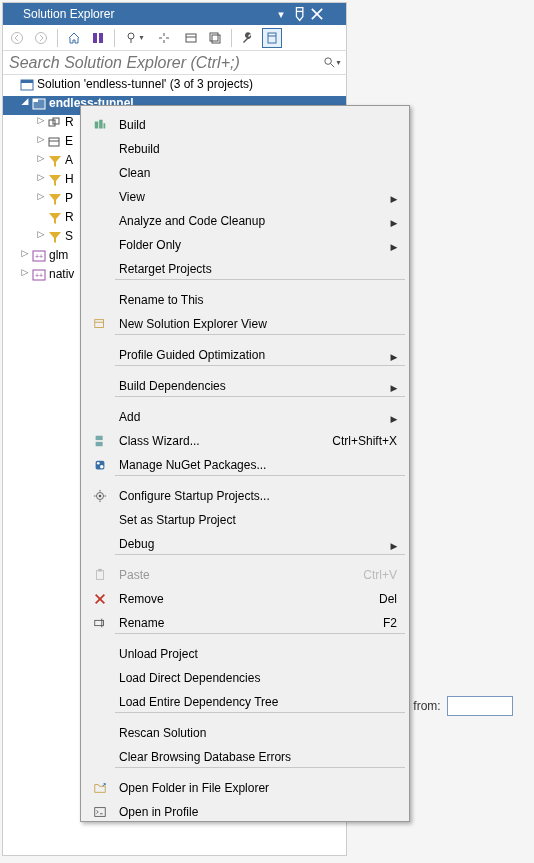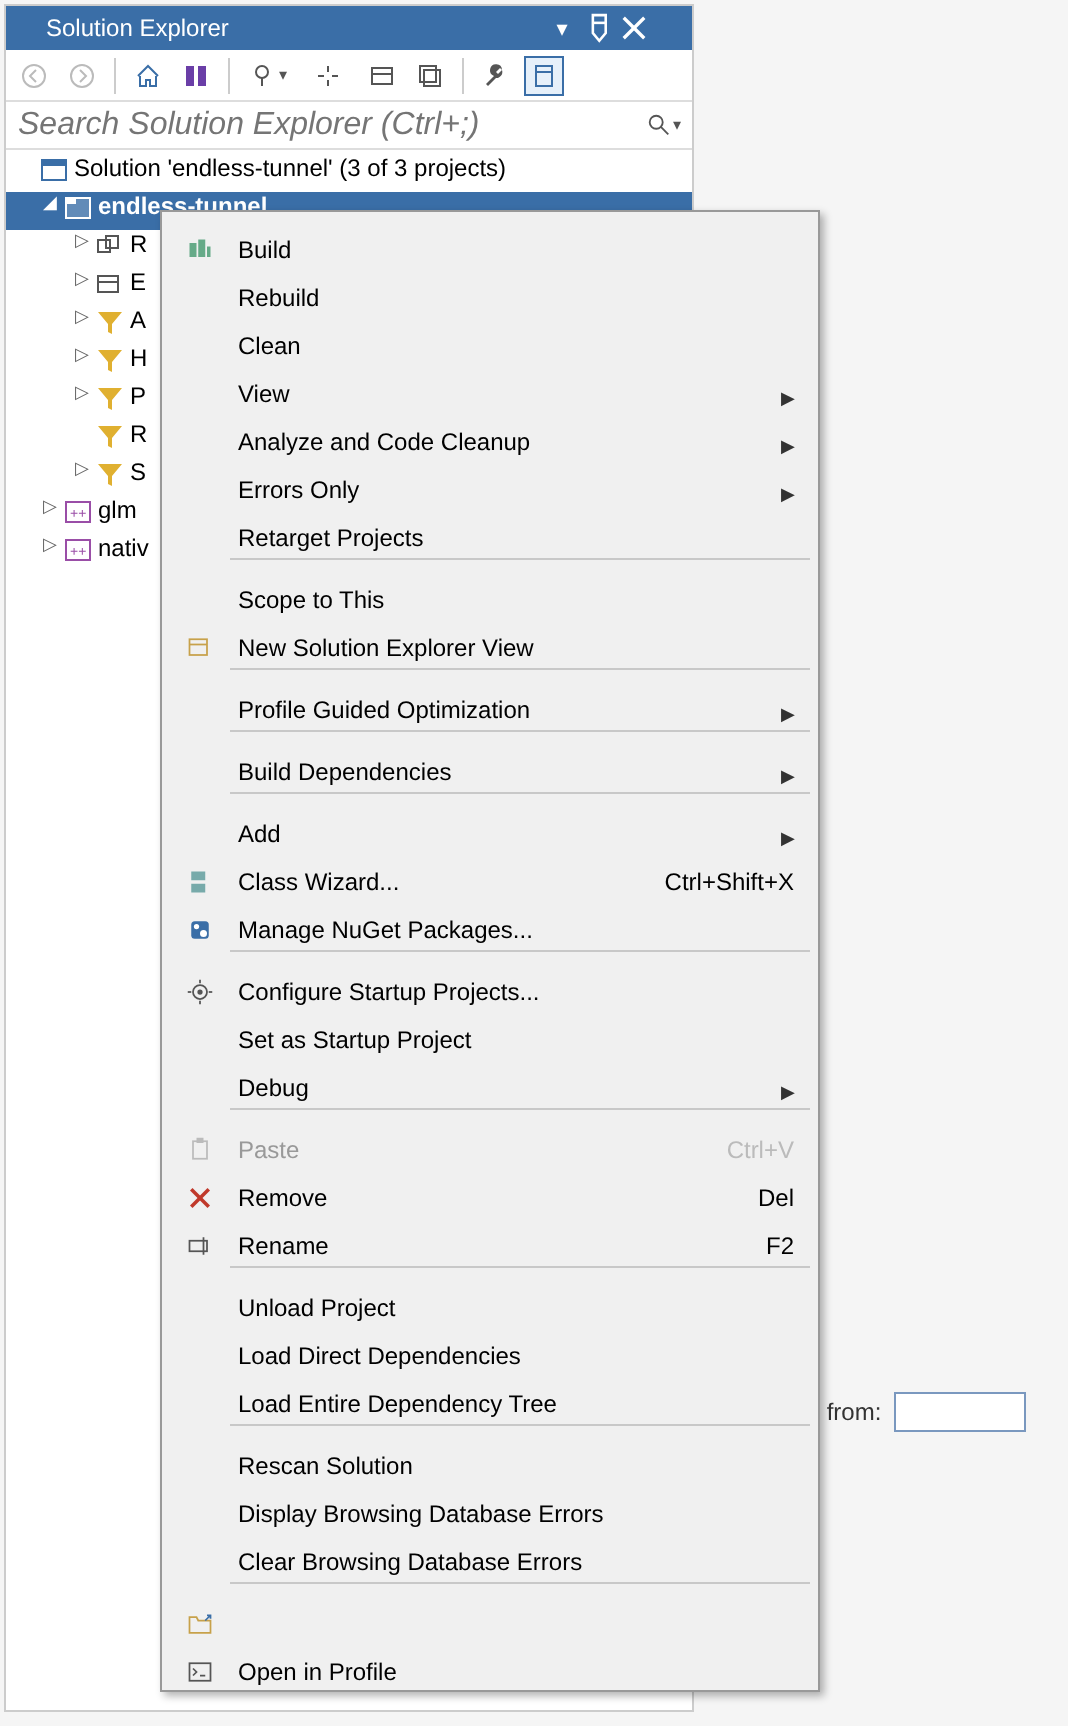--- a/index.html
+++ b/index.html
@@ -341,31 +341,31 @@
       <span class="menu-label">View</span>
       <span class="menu-arrow">▶</span>
     </div>
   <div class="menu-item">
       <span class="menu-gutter"></span>
       <span class="menu-label">Analyze and Code Cleanup</span>
       <span class="menu-arrow">▶</span>
     </div>
   <div class="menu-item">
       <span class="menu-gutter"></span>
-      <span class="menu-label">Errors Only</span>
+      <span class="menu-label">Folder Only</span>
       <span class="menu-arrow">▶</span>
     </div>
   <div class="menu-item">
       <span class="menu-gutter"></span>
       <span class="menu-label">Retarget Projects</span>
     </div>
   <div class="menu-sep"></div>
   <div class="menu-item">
       <span class="menu-gutter"></span>
-      <span class="menu-label">Scope to This</span>
+      <span class="menu-label">Rename to This</span>
     </div>
   <div class="menu-item">
       <span class="menu-gutter">
         <svg viewBox="0 0 16 16" width="14">
           <rect x="2" y="3" width="10" height="9" fill="none" stroke="#c7a14a"></rect>
           <line x1="2" y1="6" x2="12" y2="6" stroke="#c7a14a"></line>
         </svg>
       </span>
       <span class="menu-label">New Solution Explorer View</span>
     </div>
@@ -476,34 +476,31 @@
       <span class="menu-gutter"></span>
       <span class="menu-label">Load Entire Dependency Tree</span>
     </div>
   <div class="menu-sep"></div>
   <div class="menu-item">
       <span class="menu-gutter"></span>
       <span class="menu-label">Rescan Solution</span>
     </div>
   <div class="menu-item">
       <span class="menu-gutter"></span>
-      <span class="menu-label">Display Browsing Database Errors</span>
-    </div>
-  <div class="menu-item">
-      <span class="menu-gutter"></span>
       <span class="menu-label">Clear Browsing Database Errors</span>
     </div>
   <div class="menu-sep"></div>
   <div class="menu-item">
       <span class="menu-gutter">
         <svg viewBox="0 0 16 16" width="14">
           <path d="M2 4h4l1 2h7v7H2z" fill="none" stroke="#c7a14a"></path>
           <path d="M11 6l3-3M12 3h2v2" fill="none" stroke="#3a6ea7"></path>
         </svg>
       </span>
+      <span class="menu-label">Open Folder in File Explorer</span>
     </div>
   <div class="menu-item">
       <span class="menu-gutter">
         <svg viewBox="0 0 16 16" width="14">
           <rect x="2" y="3" width="12" height="10" fill="none" stroke="#555"></rect>
           <path d="M4 6l2 2-2 2M8 10h3" stroke="#555" fill="none"></path>
         </svg>
       </span>
       <span class="menu-label">Open in Profile</span>
     </div>

